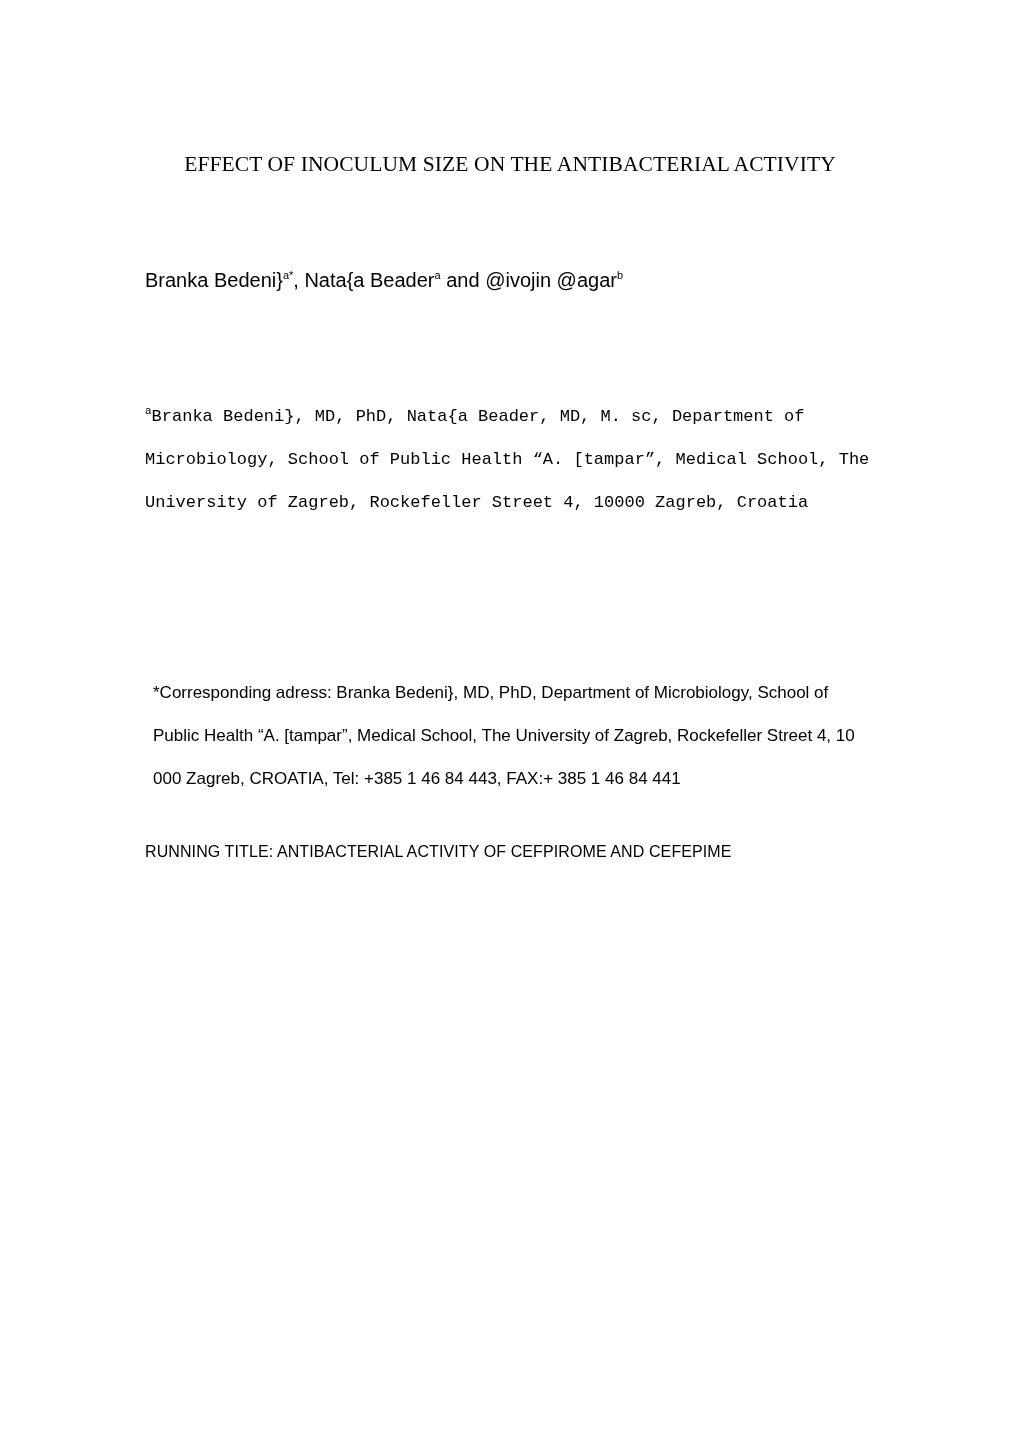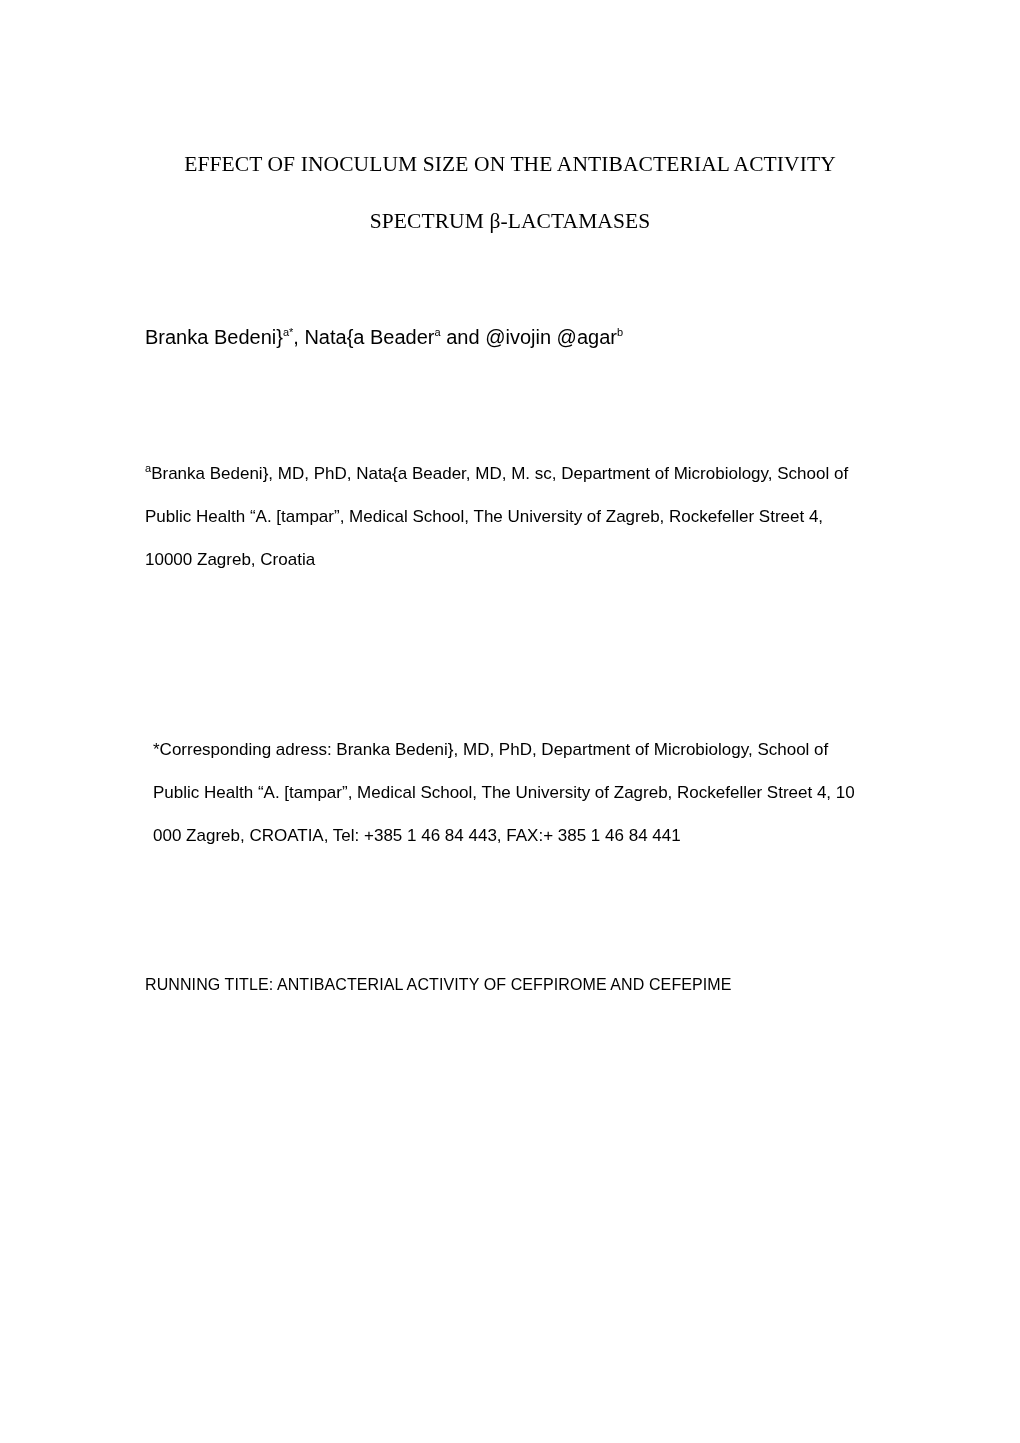--- a/index.html
+++ b/index.html
@@ -61,20 +61,21 @@
 
   
   .affiliations {
     margin-top: 100px;
     font-size: 17px;
     line-height: 43px;
     text-align: left;
   }
   .affil-para {
     margin: 0;
+    font-family: Liberation Mono, monospace;
   }
   .affil-para sup {
     font-size: 11px;
     vertical-align: super;
     line-height: 0;
   }
   .bigname {
     font-size: 20px;
   }
 
@@ -84,36 +85,35 @@
     font-size: 17px;
     line-height: 43px;
     text-align: left;
   }
   .corresponding p {
     margin: 8px;
   }
 
   
   .running-title {
-    margin-top: 116px;
+    margin-top: 40px;
     font-size: 16px;
     line-height: 24px;
     text-align: left;
     letter-spacing: 0.1px;
   }
 </style>
 </head>
 <body>
 
 <div class="page">
   <div class="content">
 
     <div class="title-block">
       <span class="title-line"><span>EFFECT OF INOCULUM SIZE ON THE ANTIBACTERIAL ACTIVITY</span></span>
-      <span class="title-line"><span>SPECTRUM β-LACTAMASES</span></span>
     </div>
 
     <div class="authors">
       <span>Branka Bedeni}</span><sup>a*</sup><span>, </span><span>Nata{a Beader</span><sup>a</sup><span> and </span><span>@ivojin @agar</span><sup>b</sup>
     </div>
 
     <div class="affiliations">
       <p class="affil-para"><sup>a</sup><span>Branka Bedeni}</span><span>, MD, PhD, Nata{a Beader, MD, M. sc, Department of Microbiology, School of Public Health “A. [tampar”, Medical School, The University of Zagreb, Rockefeller Street 4, 10000 Zagreb, Croatia</span></p>
     </div>
 

